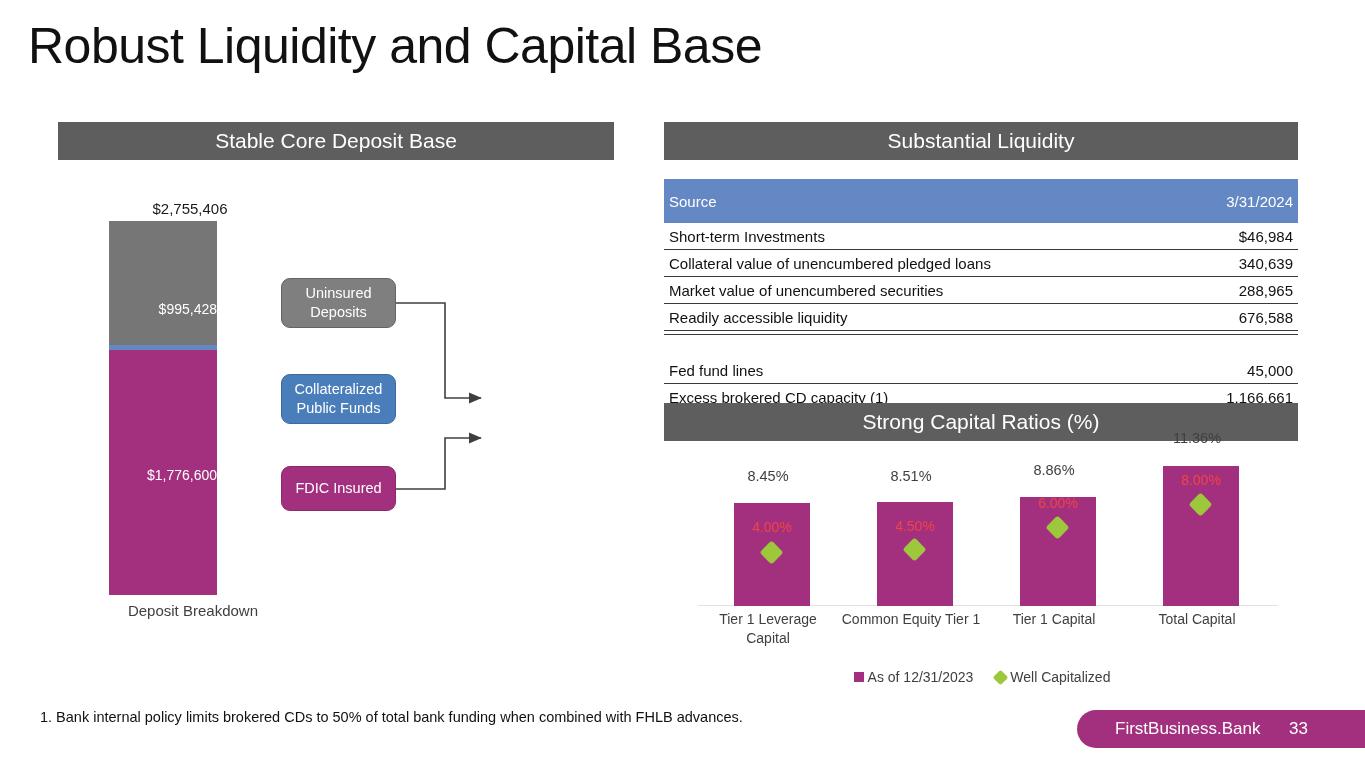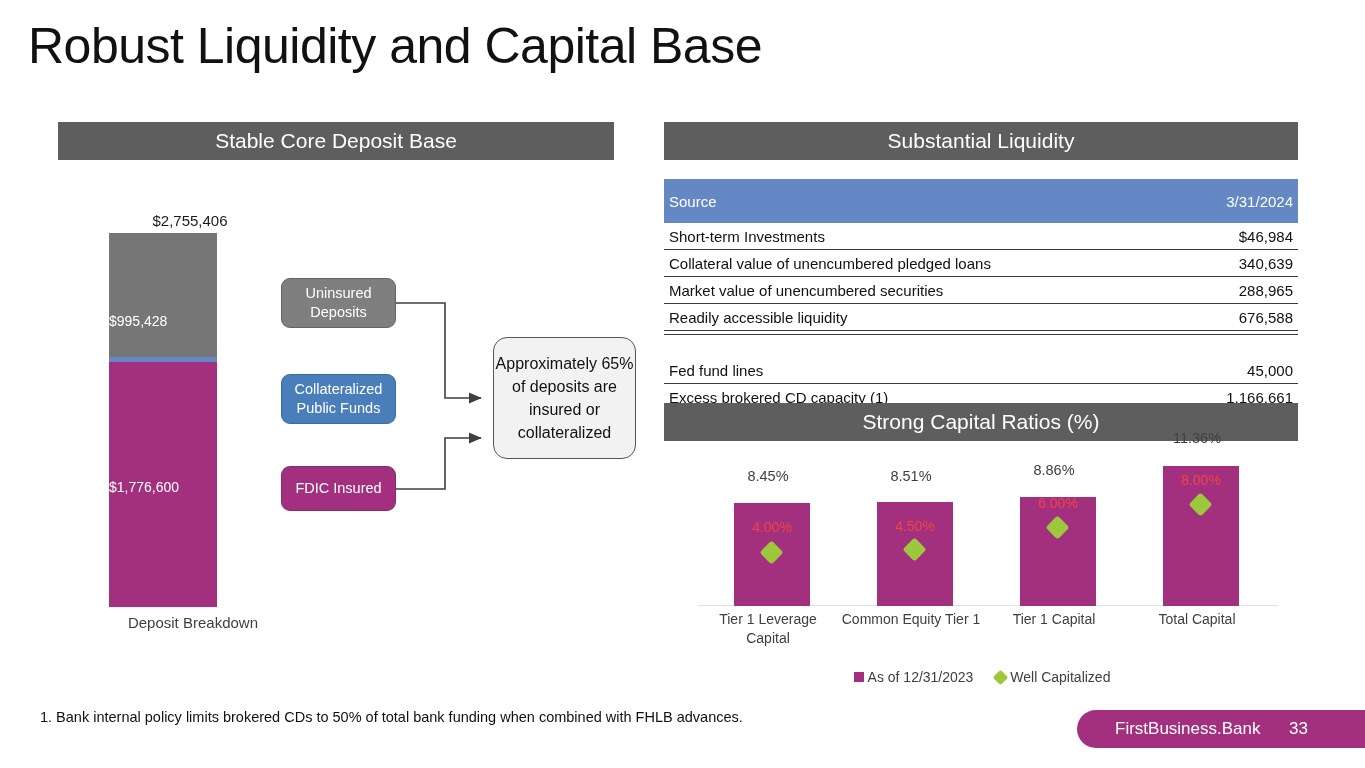--- a/index.html
+++ b/index.html
@@ -36,21 +36,21 @@
     color: #ffffff;
     font-size: 21px;
     line-height: 38px;
     text-align: center;
     height: 38px;
   }
 
   
   #left-panel { position: absolute; left: 58px; top: 122px; width: 556px; height: 510px; }
 
-  #stacked-chart { position: absolute; left: 0px; top: 12px; width: 250px; height: 510px; }
+  #stacked-chart { position: absolute; left: 0px; top: 0px; width: 250px; height: 510px; }
 
   #bar-total-label {
     position: absolute;
     left: 52px; top: 78px;
     width: 160px;
     text-align: center;
     font-size: 15px;
     color: #1a1a1a;
   }
   .bar-seg {
@@ -58,21 +58,21 @@
     left: 51px;
     width: 108px;
     color: #ffffff;
     font-size: 14px;
     text-align: center;
   }
   #seg-uninsured { background: #767676; top: 99px;  height: 124px; }
   #seg-collat    { background: #6488c4; top: 223px; height: 5px; }
   #seg-fdic      { background: #a3307e; top: 228px; height: 245px; }
 
-  .seg-label { position: absolute; left: 0; width: 100%; text-align: left; }
+  .seg-label { position: absolute; left: 0; width: 100%; text-align: right; }
   #seg-uninsured .seg-label { top: 80px; }
   #seg-collat-label { position: absolute; left: 51px; width: 108px; text-align:center; top: 228px; font-size: 14px; color:#ffffff; }
   #seg-fdic .seg-label { top: 117px; }
 
   #deposit-axis-label {
     position: absolute;
     left: 10px; top: 480px;
     width: 190px;
     text-align: right;
     font-size: 15px;
@@ -302,23 +302,20 @@
     </div>
 
     <div class="flow-box" id="box-collat">
       <span>Collateralized Public Funds</span>
     </div>
 
     <div class="flow-box" id="box-fdic">
       <span>FDIC Insured</span>
     </div>
 
-    <div id="box-result">
-      <span>Approximately 65% of deposits are insured or collateralized</span>
-    </div>
   </div>
 </div>
 
 <div id="right-panel">
 
   <div class="section-header" style="left:2px; top:0px; width:634px;">Substantial Liquidity</div>
 
   <table id="liq-table">
     <tbody>
       <tr class="row-head">

